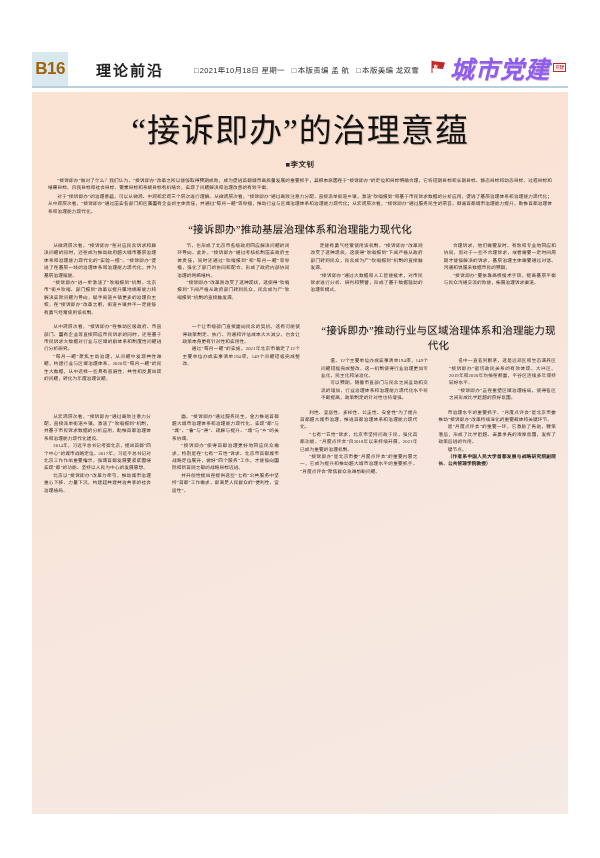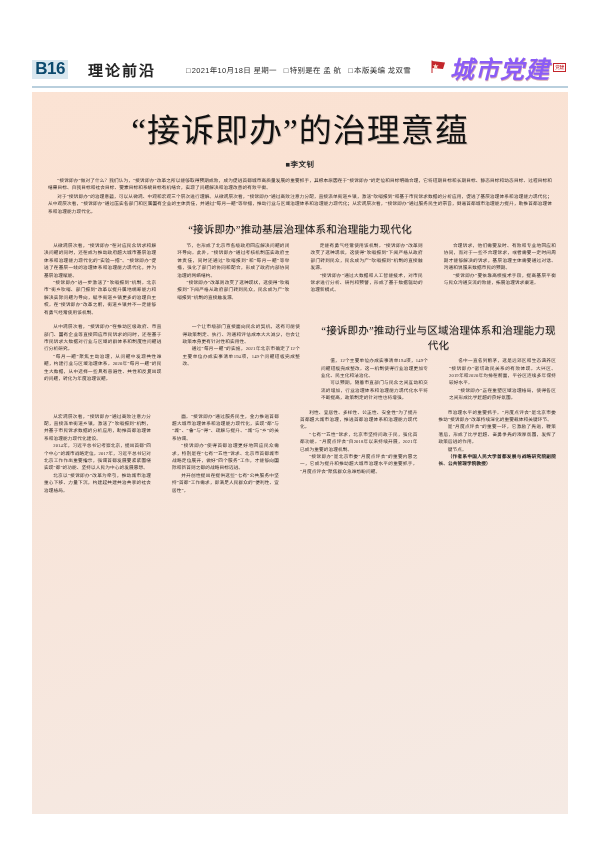--- a/index.html
+++ b/index.html
@@ -22,32 +22,32 @@
   
   .masthead {
     position: absolute;
     left: 32px; top: 52px;
     width: 536px; height: 36px;
     display: flex;
     align-items: center;
     border-bottom: 2px solid #b9cfdd;
   }
   .page-num {
-    width: 36px; height: 19px;
+    width: 36px; height: 34px;
     background: #d9e7ef;
     display: flex; align-items: center; justify-content: center;
     font-family: "Liberation Sans", sans-serif;
     font-weight: bold;
     font-size: 17px;
-    color: #0c4a6e;
+    color: #a16207;
     letter-spacing: -0.5px;
     flex: 0 0 auto;
   }
   .section-name {
-    margin-left: 20px;
+    margin-left: 28px;
     font-family: "Liberation Serif", serif;
     font-size: 15px;
     font-weight: 600;
     color: #232323;
     letter-spacing: 2px;
     flex: 0 0 auto;
   }
   .issue-meta {
     margin-left: 30px;
     font-family: "Liberation Sans", sans-serif;
@@ -181,21 +181,21 @@
 <div id="page">
 
   <div class="masthead">
 
     <div class="page-num">B16</div>
 
     <div class="section-name">理论前沿</div>
 
     <div class="issue-meta">
       <span class="mi"><span class="box-mark">□</span><span>2021年10月18日</span>
-        <span>星期一</span></span><span class="mi"><span class="box-mark">□</span><span>特别是在</span>
+        <span>星期一</span></span><span class="mi"><span class="box-mark">□</span><span>本版责编</span>
         <span>孟 航</span></span><span class="mi"><span class="box-mark">□</span><span>本版美编</span>
         <span>龙双雪</span></span>
     </div>
 
     <div class="brand">
       <span class="brand-flag">
         <svg width="15" height="14" viewBox="0 0 15 14" aria-hidden="true">
           <path d="M1 1 L14 2.5 L12 9 L1 8 Z" fill="#c3262b"></path>
           <path d="M4 3.5 L5.3 5.6 L7.6 5.2 L6 6.8 L6.6 9 L4.6 7.8 L2.7 8.8 L3.4 6.7 L2 5.2 L4 5.3 Z" fill="#fbe3d4"></path>
           <rect x="0.5" y="0.5" width="1" height="12.5" fill="#c3262b"></rect>

